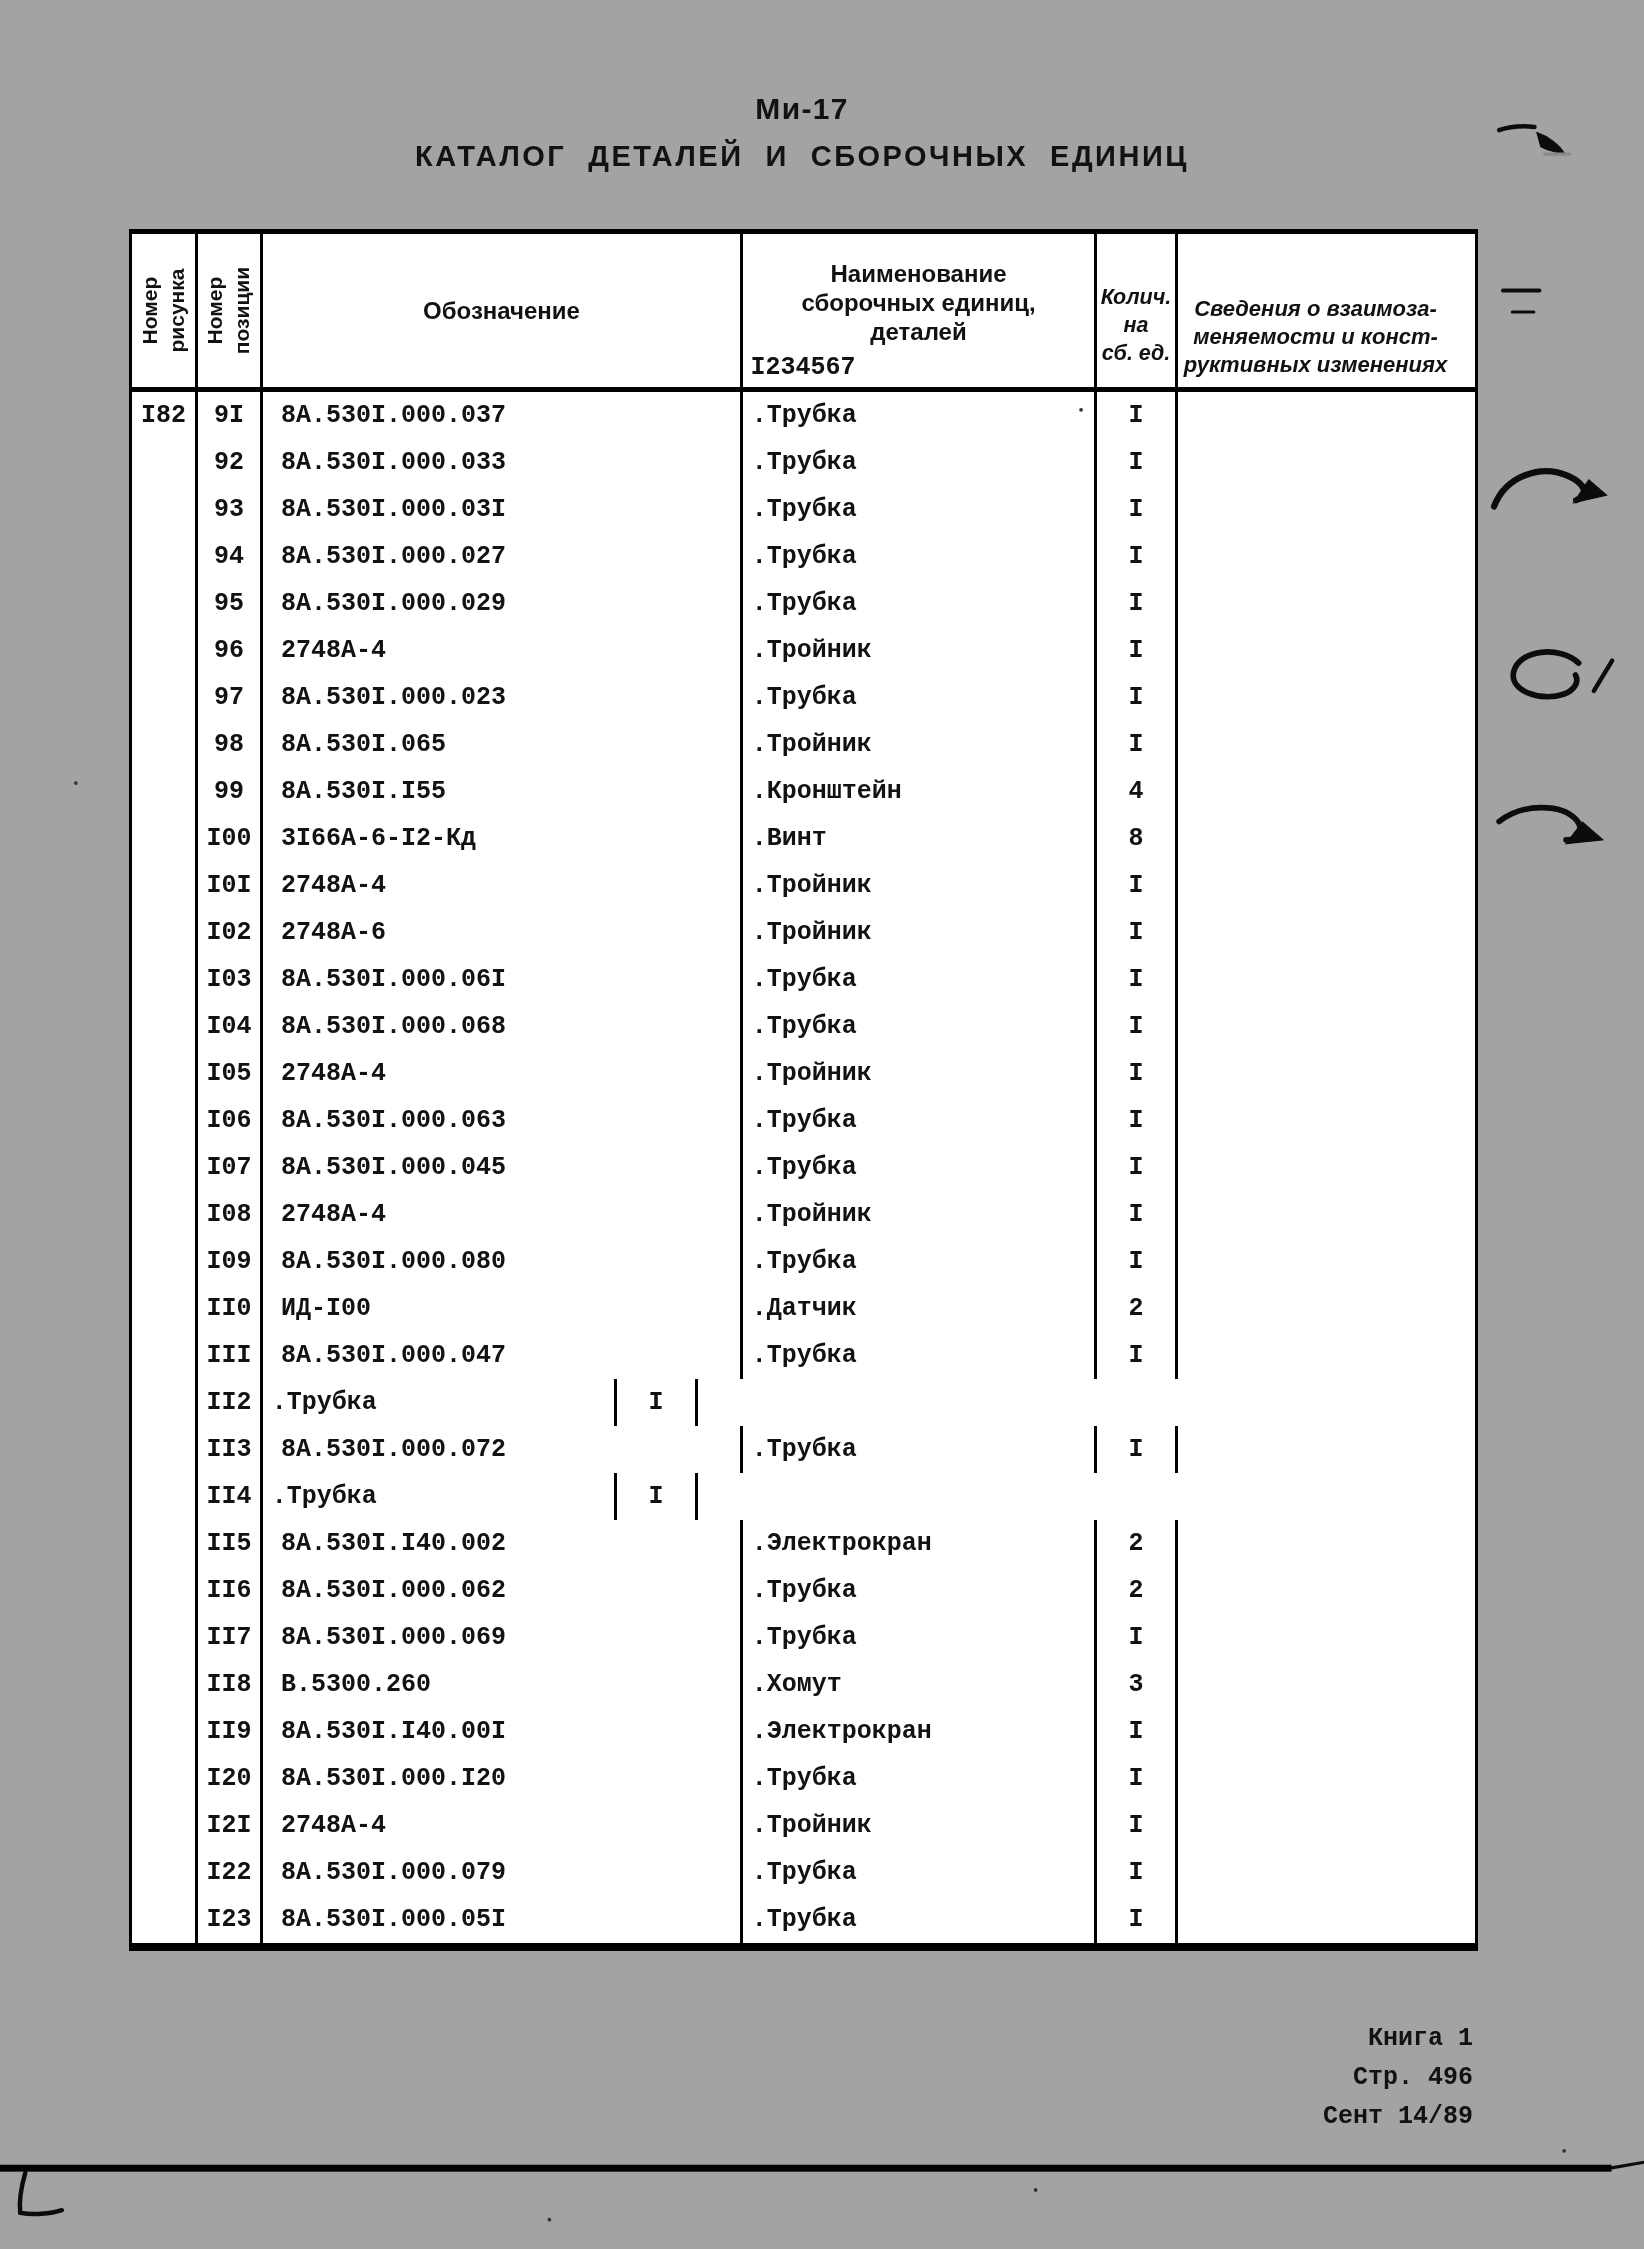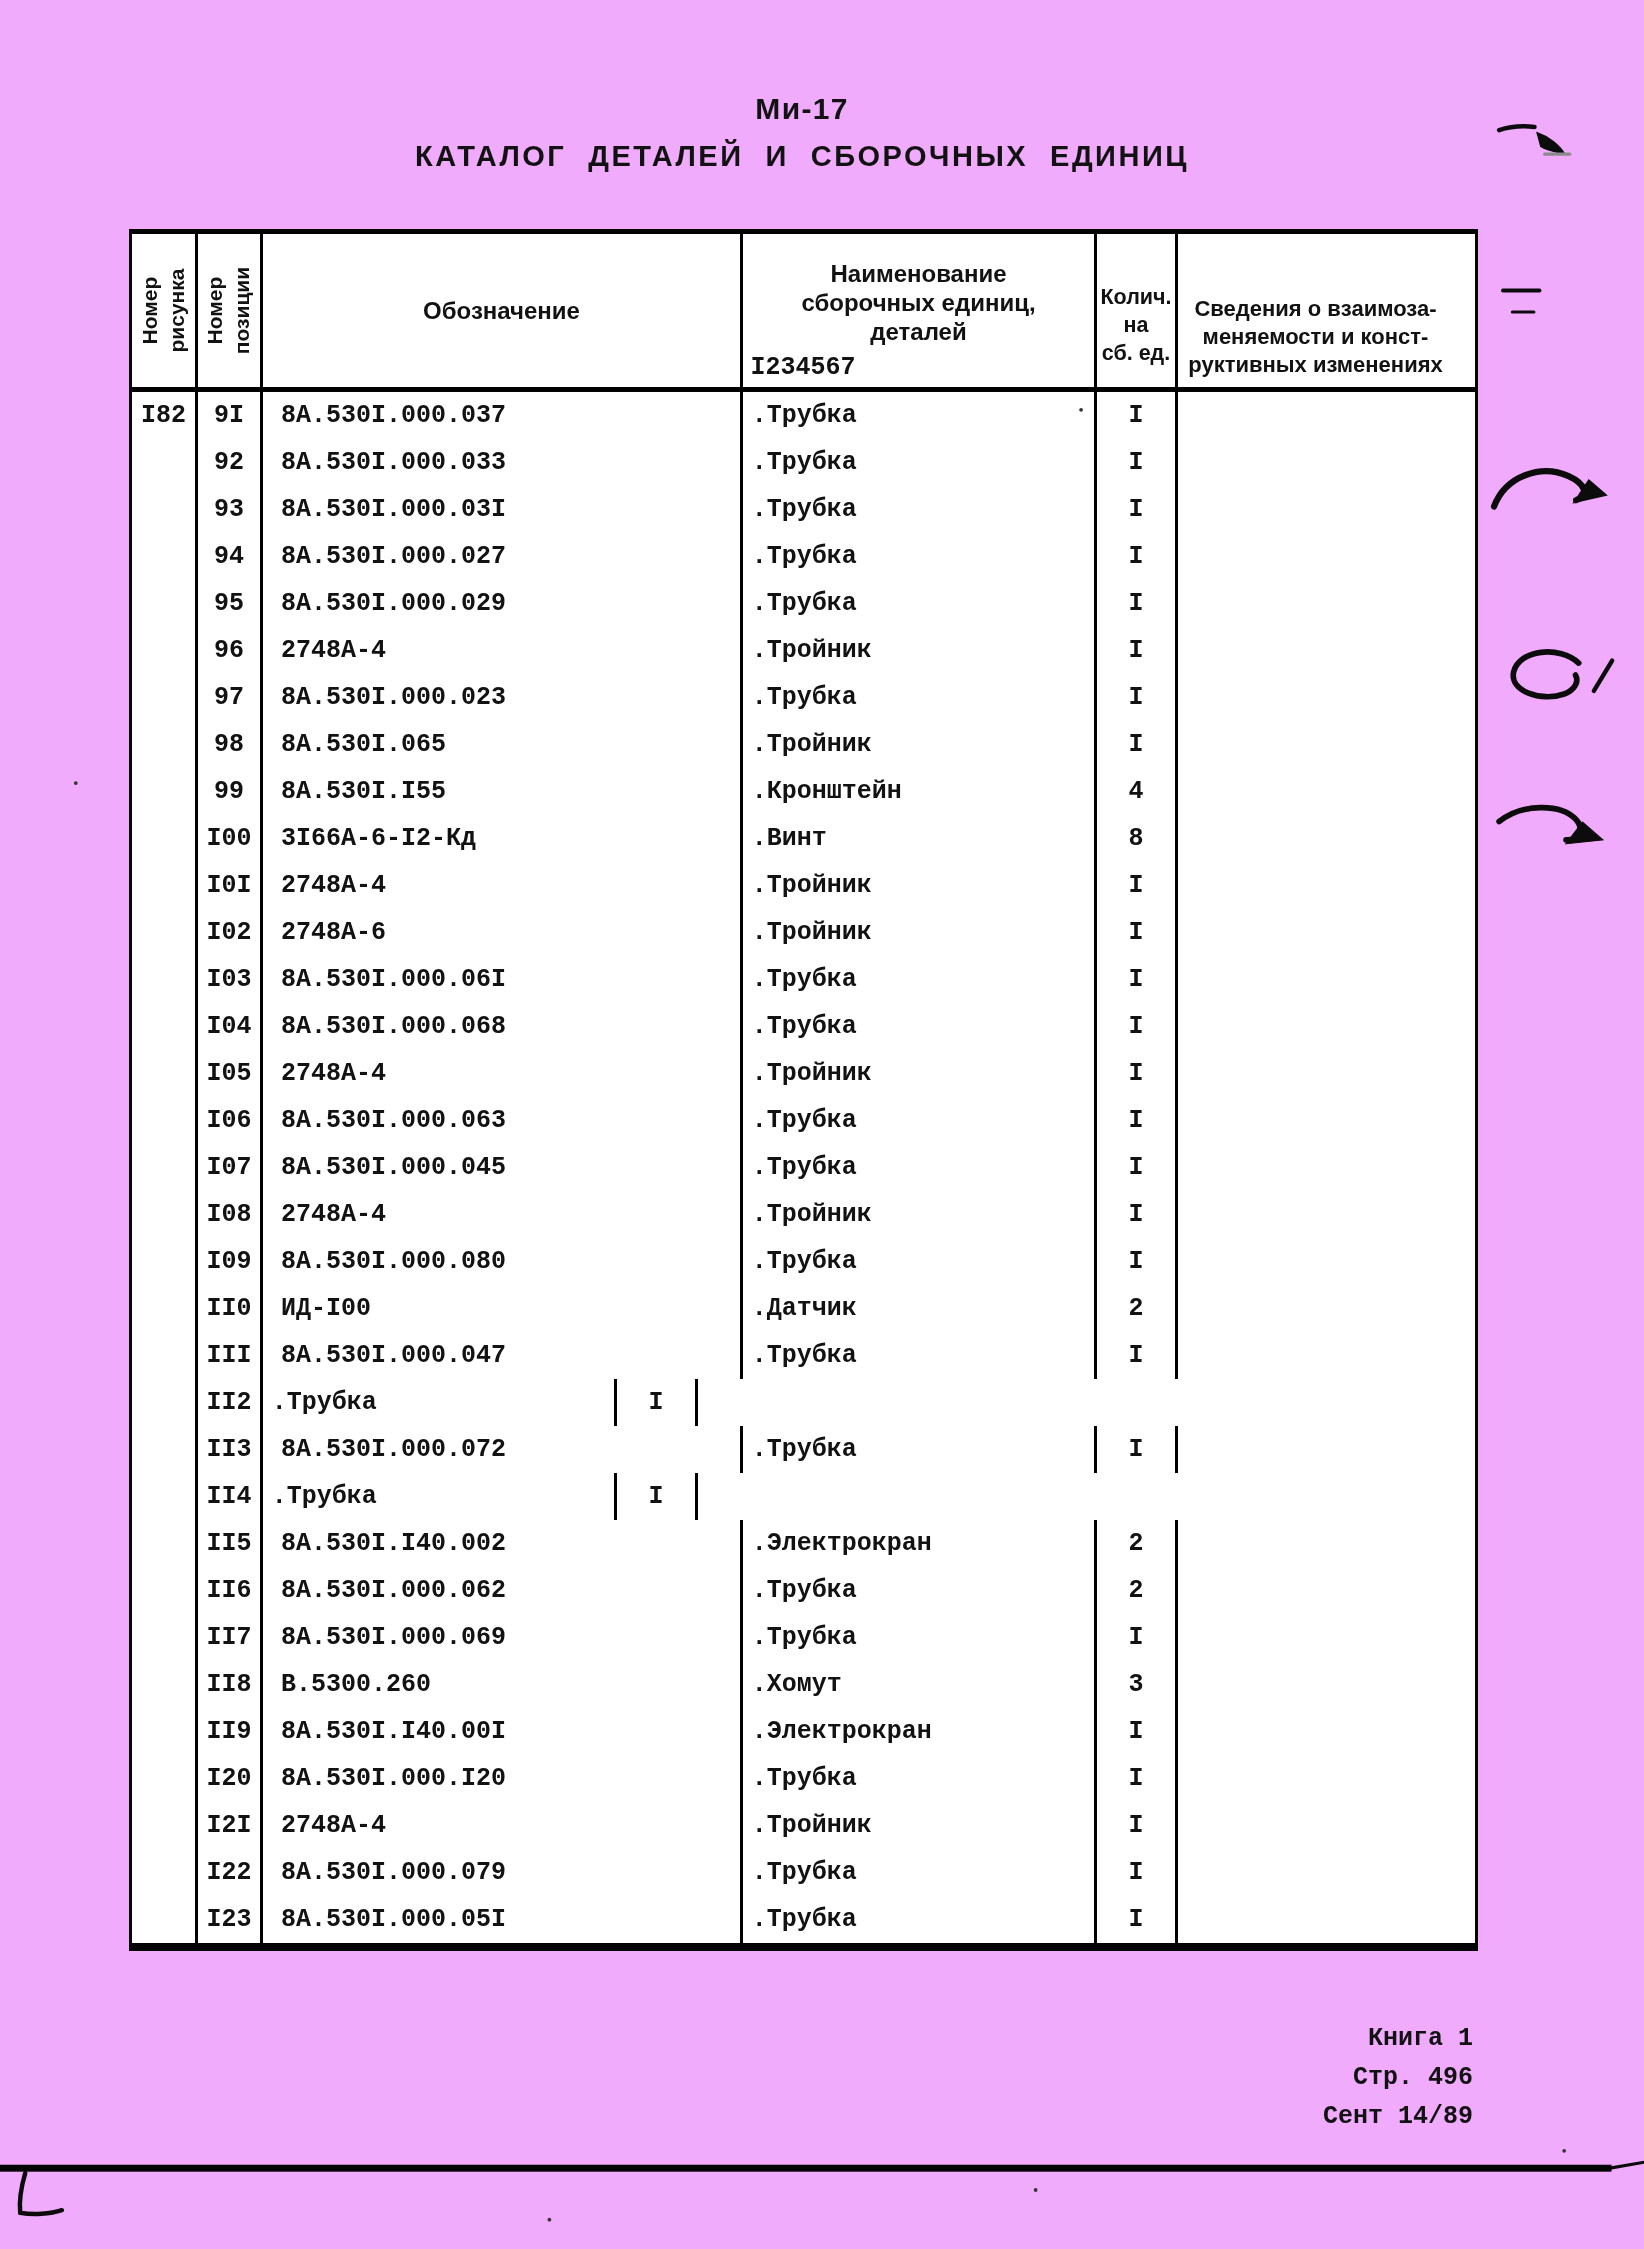--- a/index.html
+++ b/index.html
@@ -1,16 +1,16 @@
 <!DOCTYPE html>
 <html style="font-size:10px"><head>
 <meta charset="utf-8">
 <style>
   html,body{margin:0;padding:0;background:#e8e8e4;}
-  .page{position:relative;width:1645px;height:2250px;background:#f0abfc;color:#121212;
+  .page{position:relative;width:1645px;height:2250px;background:#a3a3a3;color:#121212;
         font-family:"Liberation Sans", sans-serif;overflow:hidden;}
 
   
   .title-block{position:absolute;top:92px;left:0;width:1604px;text-align:center;}
   .model{font-size:30px;font-weight:bold;letter-spacing:1.3px;}
   .cat-title{margin-top:14px;font-size:29px;font-weight:bold;letter-spacing:2.5px;word-spacing:11.4px;}
 
   
   .ptable{position:absolute;left:129px;top:229px;width:1349px;box-sizing:border-box;
           border:3.8px solid #000;border-top-width:5.7px;border-bottom-width:8.2px;background:#fff;}
@@ -26,21 +26,21 @@
   .c-qty{width:81px;}
   .c-notes{width:275px;margin-top:24px;}
 
   .hcell{position:relative;display:flex;flex-direction:column;align-items:center;justify-content:center;}
   .vtext{transform:rotate(-90deg);white-space:nowrap;text-align:center;
          font-size:21px;line-height:26.5px;font-weight:bold;}
   .h-designation{font-size:24px;font-weight:bold;text-align:center;}
   .h-name{justify-content:flex-start;padding-top:25px;font-size:24px;line-height:29px;font-weight:bold;text-align:center;}
   .h-name .code{position:absolute;left:7.6px;bottom:5px;
                 font-family:"Liberation Mono", monospace;font-weight:bold;font-size:25px;}
-  .h-qty,.h-notes{font-size:21.5px;line-height:28px;font-weight:bold;text-align:right;padding-top:28px;}
+  .h-qty,.h-notes{font-size:21.5px;line-height:28px;font-weight:bold;text-align:right;padding-top:28px;font-style:italic;}
   .h-notes{font-size:22px;}
 
   .tcell{display:flex;align-items:center;
          font-family:"Liberation Mono", monospace;font-weight:bold;font-size:25px;}
   .tcell.c-figure,.tcell.c-position,.tcell.c-qty{justify-content:center;}
   .tcell.c-designation{padding-left:18px;}
   .tcell.c-name{padding-left:8.8px;}
 
   
   .footer{position:absolute;top:2019px;left:1200px;width:273px;text-align:right;

